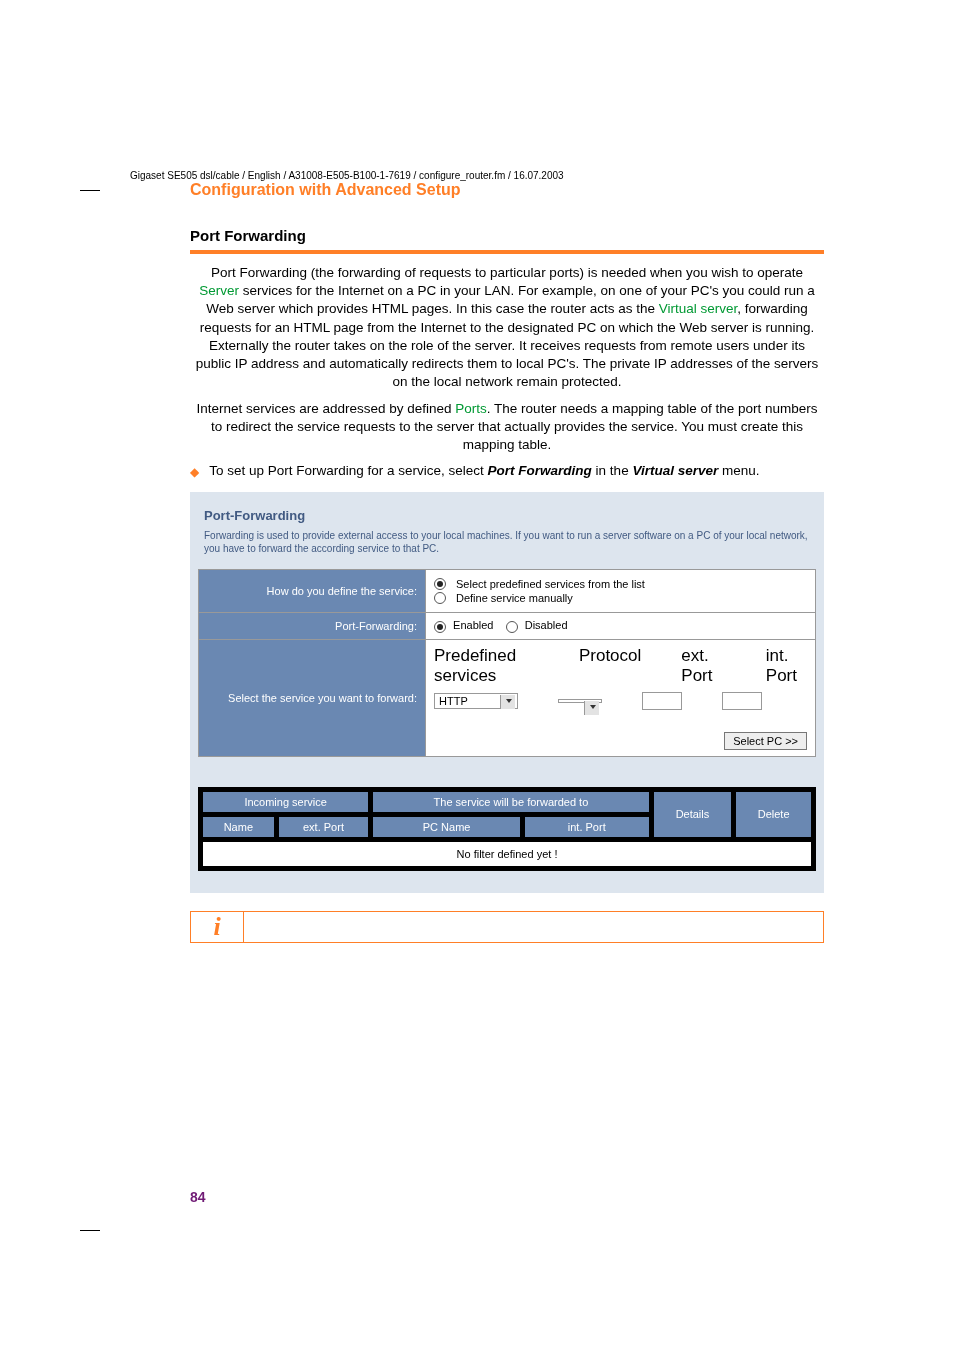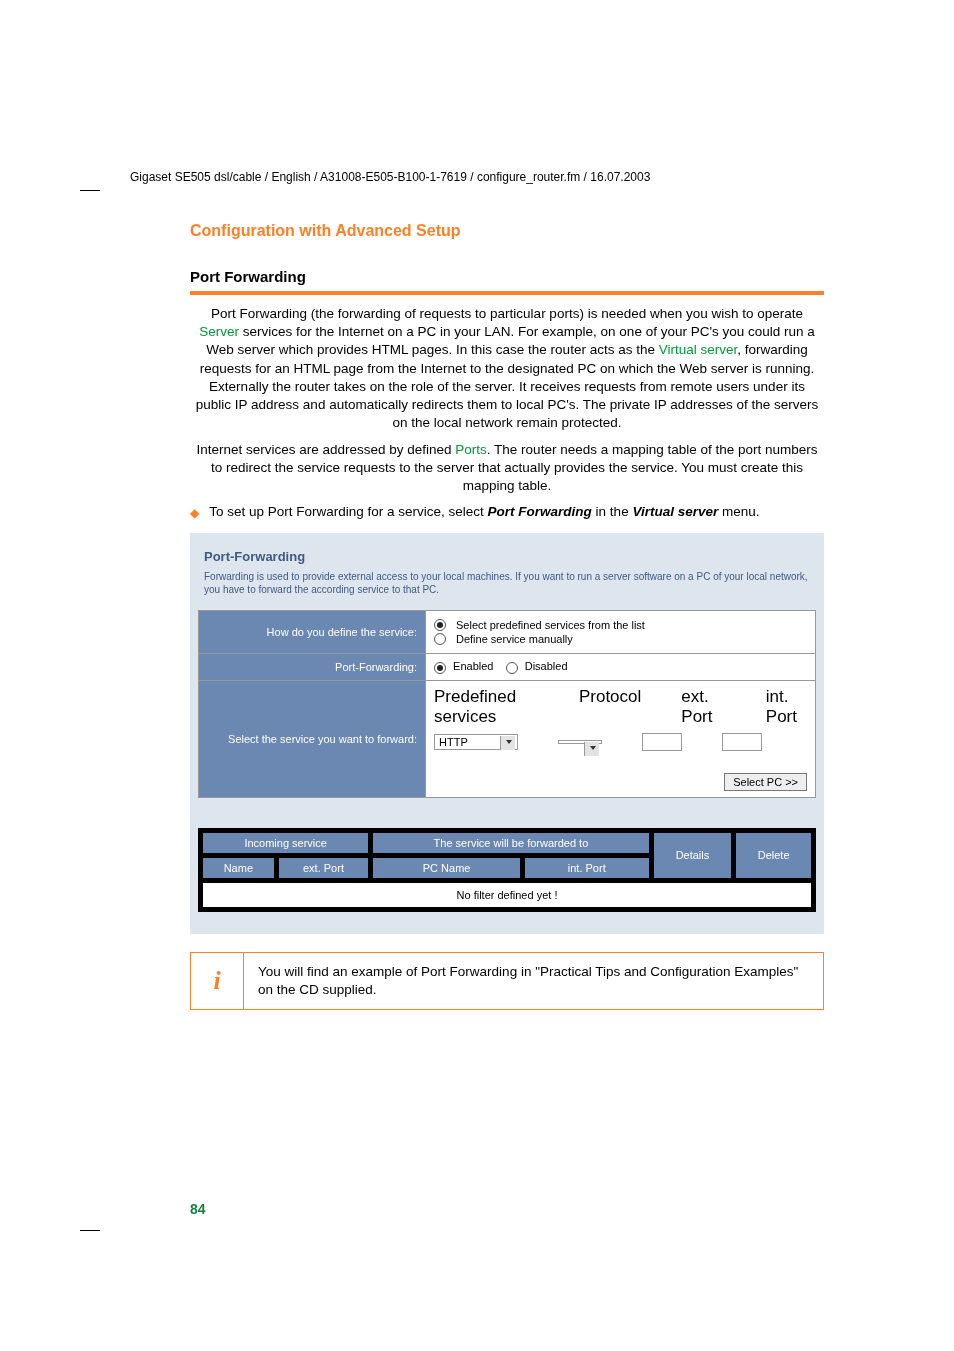--- a/index.html
+++ b/index.html
@@ -13,24 +13,23 @@
     position: relative;
     width: 954px;
     height: 1351px;
     box-sizing: border-box;
     padding: 170px 130px 0 190px;
   }
   .crop-mark { position: absolute; background: #000; }
   .cm-tl-h { top: 190px; left: 80px; width: 20px; height: 1px; }
   .cm-bl-h { bottom: 120px; left: 80px; width: 20px; height: 1px; }
   .header-line {
-    font-size: 12px;
+    font-size: 10px;
     color: #000;
     margin-left: -60px;
-    margin-bottom: 38px;
   }
   .section-title {
     color: #ff7f27;
     font-weight: bold;
     font-size: 16px;
     margin-bottom: 28px;
   }
   .subsection-title {
     font-weight: bold;
     font-size: 15px;
@@ -183,23 +182,23 @@
     font-size: 26px;
   }
   .info-text-cell {
     flex: 1;
     padding: 10px 14px;
     font-size: 13.5px;
     line-height: 1.35;
   }
   .page-number {
     position: absolute;
-    bottom: 134px;
+    bottom: 146px;
     left: 190px;
-    color: #15803d;
+    color: #701a75;
     font-weight: bold;
     font-size: 14px;
   }
 </style>
 </head>
 <body>
 
 <div class="page">
 
   <div class="crop-mark cm-tl-h"></div>
@@ -297,17 +296,16 @@
       </tr>
       <tr>
         <td class="lower-empty" colspan="6">No filter defined yet !</td>
       </tr>
     </tbody>
       </table>
   </div>
 
   <div class="info-box">
     <div class="info-icon-cell">i</div>
-    <div class="info-text-cell">You will find an example of Port Forwarding in "Practical Tips and Configuration Examples" on the CD supplied.</div>
   </div>
 
   <div class="page-number">84</div>
 </div>
 
 </body></html>

